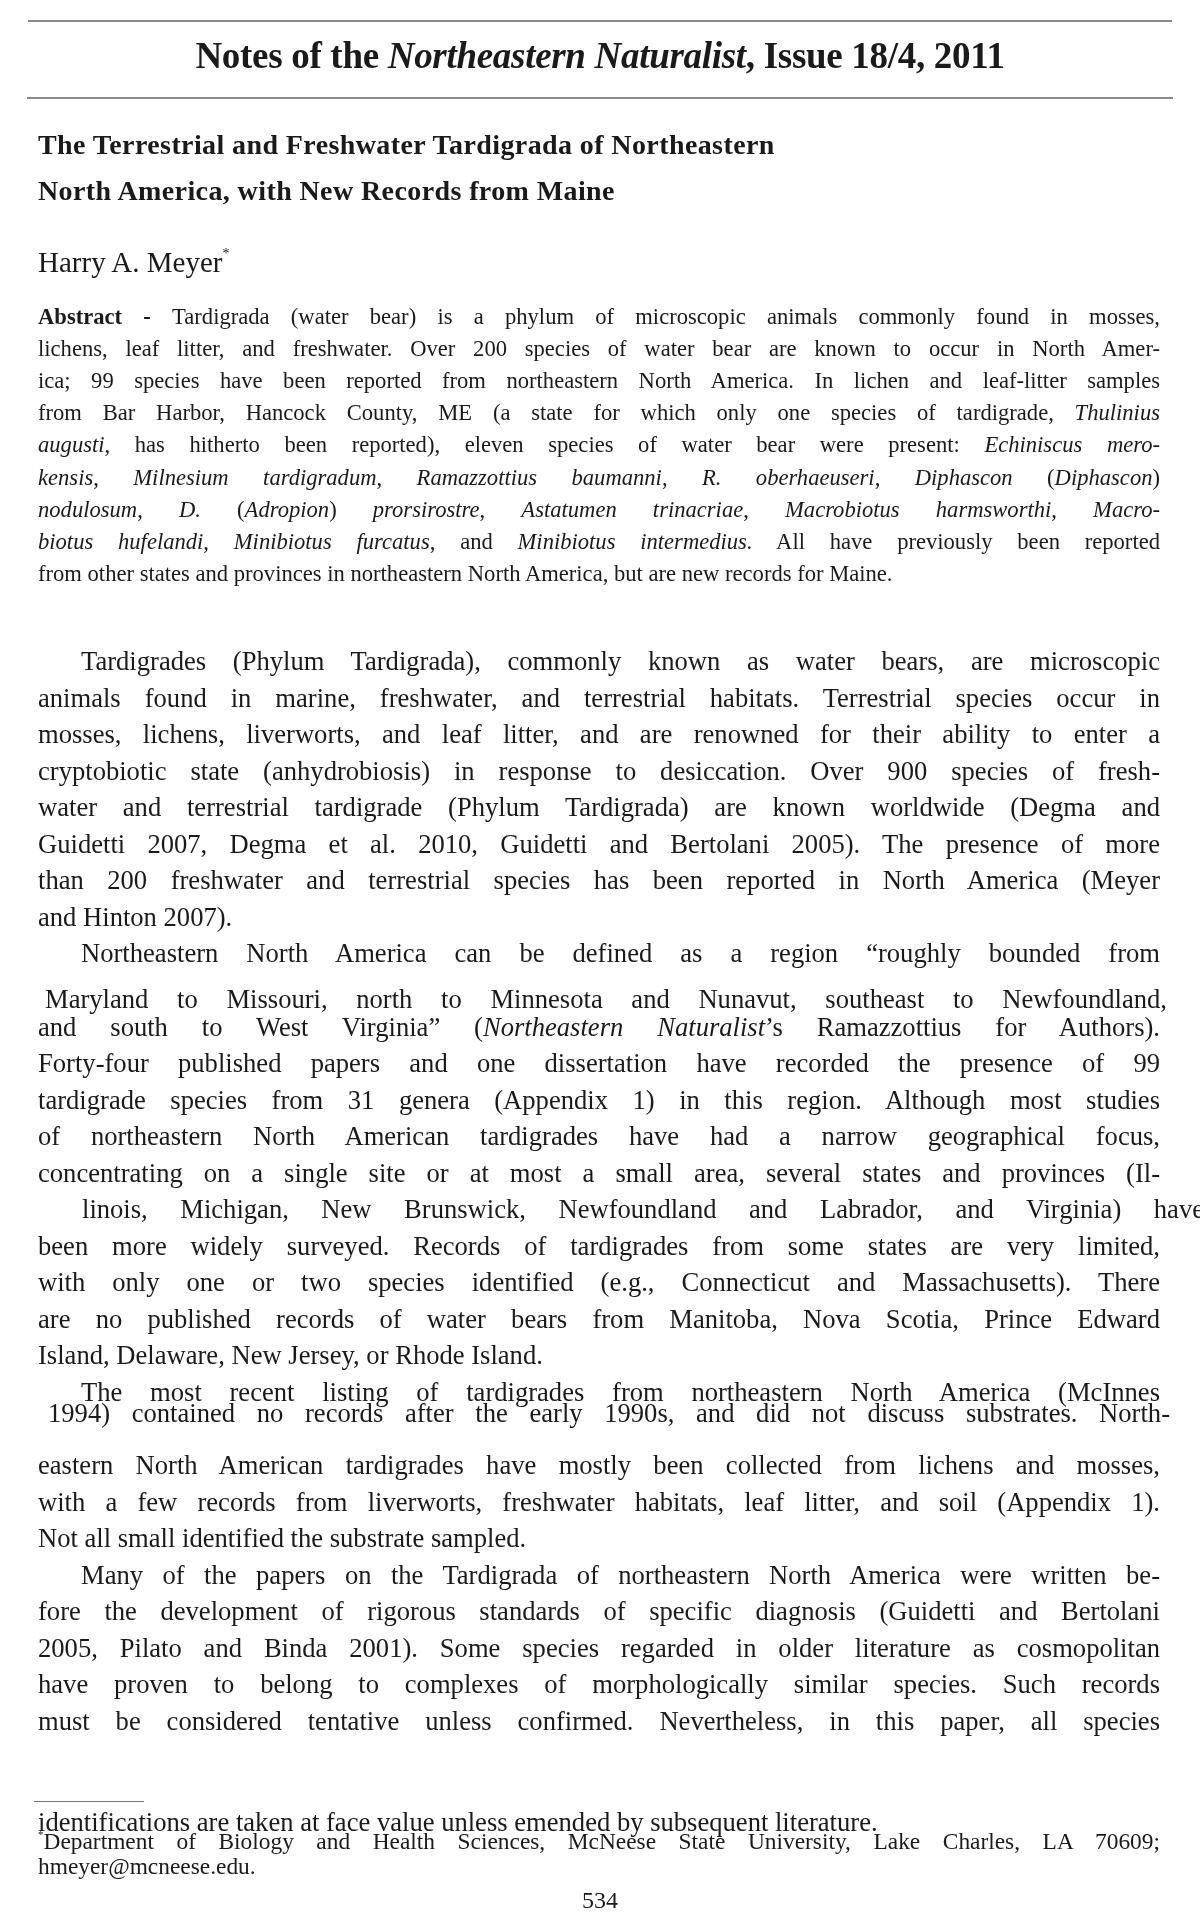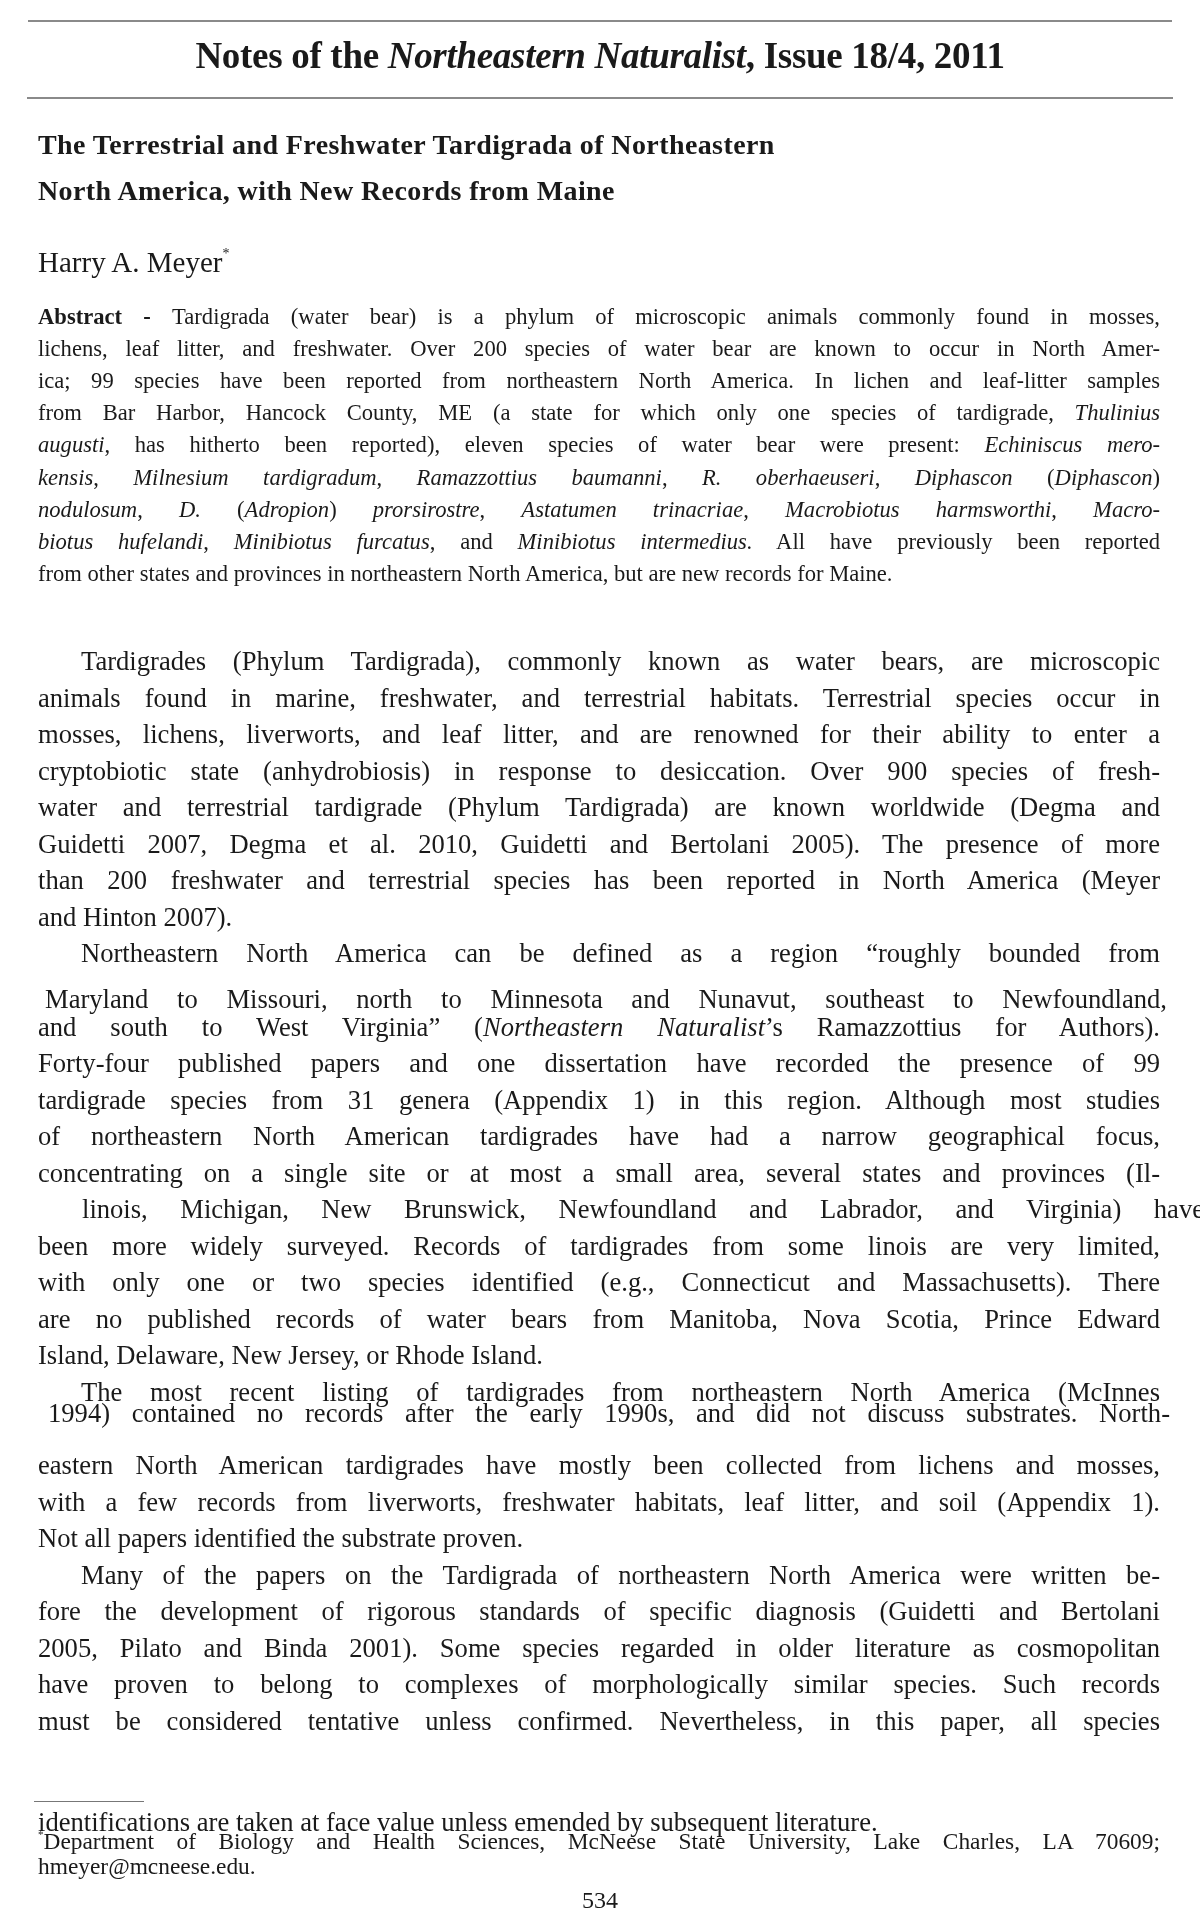--- a/index.html
+++ b/index.html
@@ -67,29 +67,29 @@
     <div class="line " style="top: 219.3px;"><span>than 200 freshwater and terrestrial species has been reported in North America (Meyer</span></div>
     <div class="line  last" style="top: 255.85px;"><span>and Hinton 2007).</span></div>
     <div class="line  indent" style="top: 292.4px;"><span>Northeastern North America can be defined as a region “roughly bounded from</span></div>
     <div class="line " style="top: 338px; margin-left: 7px;"><span>Maryland to Missouri, north to Minnesota and Nunavut, southeast to Newfoundland,</span></div>
     <div class="line " style="top: 365.5px;"><span>and south to West Virginia” (</span><i>Northeastern Naturalist</i><span>’s Ramazzottius for Authors).</span></div>
     <div class="line " style="top: 402.05px;"><span>Forty-four published papers and one dissertation have recorded the presence of 99</span></div>
     <div class="line " style="top: 438.6px;"><span>tardigrade species from 31 genera (Appendix 1) in this region. Although most studies</span></div>
     <div class="line " style="top: 475.15px;"><span>of northeastern North American tardigrades have had a narrow geographical focus,</span></div>
     <div class="line " style="top: 511.7px;"><span>concentrating on a single site or at most a small area, several states and provinces (Il-</span></div>
     <div class="line " style="top: 548.25px; margin-left: 44px;"><span>linois, Michigan, New Brunswick, Newfoundland and Labrador, and Virginia) have</span></div>
-    <div class="line " style="top: 584.8px;"><span>been more widely surveyed. Records of tardigrades from some linois are very limited,</span></div>
+    <div class="line " style="top: 584.8px;"><span>been more widely surveyed. Records of tardigrades from some states are very limited,</span></div>
     <div class="line " style="top: 621.35px;"><span>with only one or two species identified (e.g., Connecticut and Massachusetts). There</span></div>
     <div class="line " style="top: 657.9px;"><span>are no published records of water bears from Manitoba, Nova Scotia, Prince Edward</span></div>
     <div class="line  last" style="top: 694.45px;"><span>Island, Delaware, New Jersey, or Rhode Island.</span></div>
     <div class="line  indent" style="top: 731px;"><span>The most recent listing of tardigrades from northeastern North America (McInnes</span></div>
     <div class="line " style="top: 752px; margin-left: 10px;"><span>1994) contained no records after the early 1990s, and did not discuss substrates. North-</span></div>
     <div class="line " style="top: 804.1px;"><span>eastern North American tardigrades have mostly been collected from lichens and mosses,</span></div>
     <div class="line " style="top: 840.65px;"><span>with a few records from liverworts, freshwater habitats, leaf litter, and soil (Appendix 1).</span></div>
-    <div class="line  last" style="top: 877.2px;"><span>Not all papers identified the substrate proven.</span></div>
+    <div class="line  last" style="top: 877.2px;"><span>Not all small identified the substrate sampled.</span></div>
     <div class="line  indent" style="top: 913.75px;"><span>Many of the papers on the Tardigrada of northeastern North America were written be-</span></div>
     <div class="line " style="top: 950.3px;"><span>fore the development of rigorous standards of specific diagnosis (Guidetti and Bertolani</span></div>
     <div class="line " style="top: 986.85px;"><span>2005, Pilato and Binda 2001). Some species regarded in older literature as cosmopolitan</span></div>
     <div class="line " style="top: 1023.4px;"><span>have proven to belong to complexes of morphologically similar species. Such records</span></div>
     <div class="line " style="top: 1059.95px;"><span>must be considered tentative unless confirmed. Nevertheless, in this paper, all species</span></div>
     <div class="line  last" style="top: 1161px;"><span>identifications are taken at face value unless emended by subsequent literature.</span></div>
   </div>
 
 <div id="footnote-rule"></div>
 <div id="footnote">

